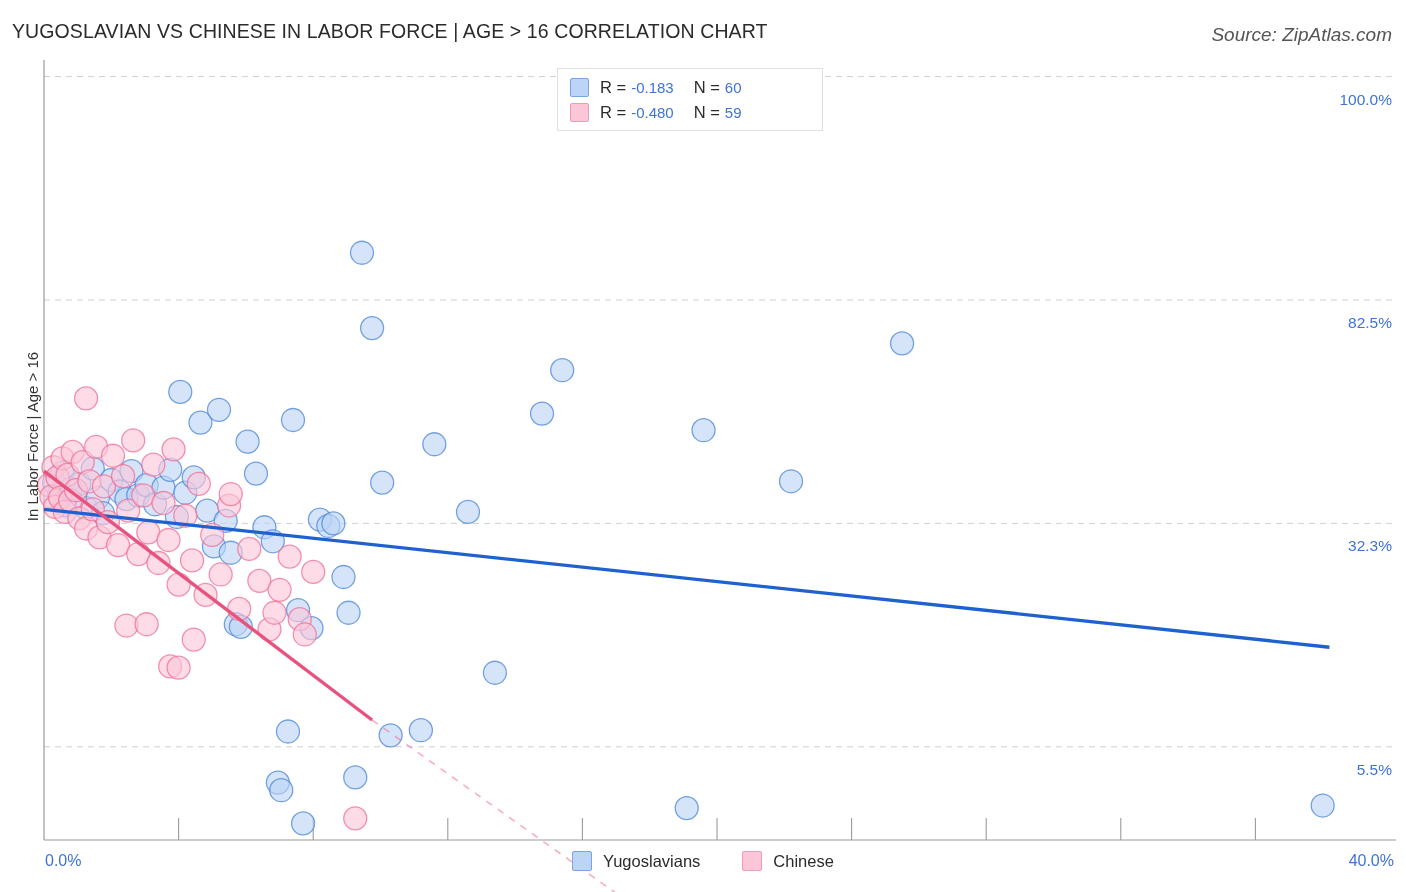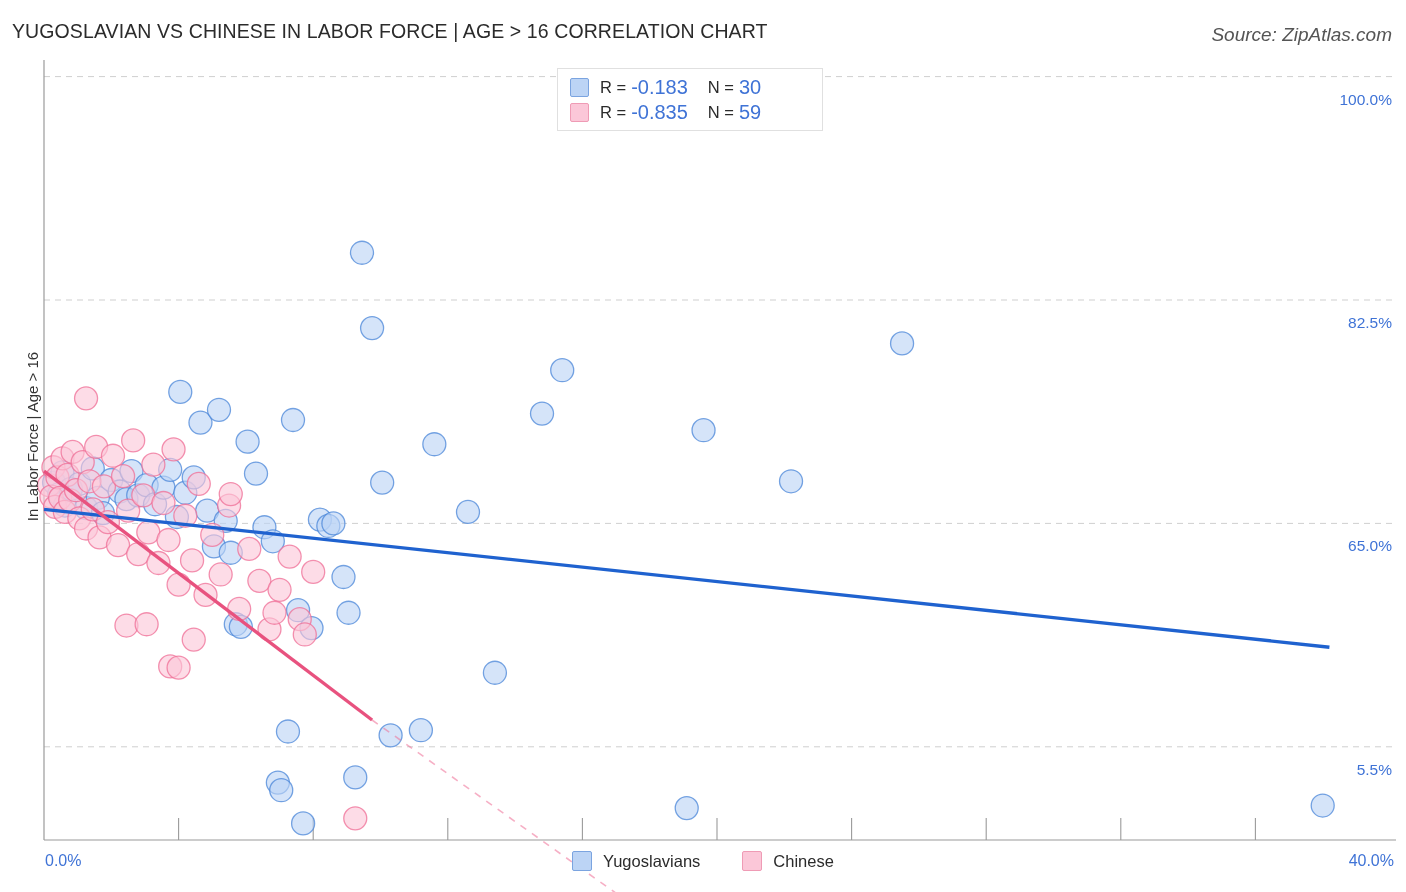--- a/index.html
+++ b/index.html
@@ -48,21 +48,21 @@
     position: absolute; left: 557px; top: 68px;
     width: 266px; height: 63px;
     background: #fff; border: 1px solid #e0e0e0;
     padding: 6px 12px 5px 12px;
   }
   .stat-row { display: flex; align-items: center; height: 25px; }
   .swatch { width: 19px; height: 19px; border-radius: 2px; margin-right: 11px; flex: none; }
   .sw-blue { background: #bcd4f5; border: 1px solid #7ba4e0; }
   .sw-pink { background: #fbc7d8; border: 1px solid #ef9bb5; }
   .stat-k { font-size: 16.5px; color: #2b2b2b; }
-  .stat-v { font-size: 20px; color: #3f73d6; margin-left: 5px; }
+  .stat-v { font-size: 15px; color: #3f73d6; margin-left: 5px; }
   .stat-gap { display: inline-block; width: 20px; }
 
   #series-legend {
     position: absolute; left: 0; right: 0; top: 851px;
     display: flex; justify-content: center; align-items: center; gap: 42px;
   }
   .legend-entry { display: flex; align-items: center; }
   .legend-entry .swatch { width: 20px; height: 20px; margin-right: 11px; }
   .legend-text { font-size: 16.5px; color: #2b2b2b; text-align: right; }
 
@@ -236,40 +236,40 @@
         <line x1="372.0875" y1="720" x2="659.7950000000001" y2="924.2553191489362" stroke="#ef6e96" stroke-width="1.6" stroke-dasharray="7 7" stroke-opacity="0.55"></line>
         <line x1="44" y1="471.0638297872341" x2="372.0875" y2="720" stroke="#e8527f" stroke-width="3.4"></line>
       </g>
   </svg>
 
   <div id="y-axis-title">In Labor Force | Age &gt; 16</div>
 
   <div id="ytick-labels">
       <div class="ytick-label" style="top: 90.5957px;">100.0%</div>
       <div class="ytick-label" style="top: 314px;">82.5%</div>
-      <div class="ytick-label" style="top: 537.404px;">65.0%</div>
+      <div class="ytick-label" style="top: 537.404px;">32.3%</div>
       <div class="ytick-label" style="top: 760.809px;">5.5%</div>
     </div>
 
   <div class="xtick-label" id="xtick-min">0.0%</div>
   <div class="xtick-label" id="xtick-max">40.0%</div>
 
   <div id="stats-legend">
     <div class="stat-row">
       <span class="swatch sw-blue"></span>
       <span class="stat-k">R =</span>
       <span class="stat-v">-0.183</span>
       <span class="stat-gap"></span>
       <span class="stat-k">N =</span>
-      <span class="stat-v">30</span>
+      <span class="stat-v">60</span>
     </div>
     <div class="stat-row">
       <span class="swatch sw-pink"></span>
       <span class="stat-k">R =</span>
-      <span class="stat-v">-0.835</span>
+      <span class="stat-v">-0.480</span>
       <span class="stat-gap"></span>
       <span class="stat-k">N =</span>
       <span class="stat-v">59</span>
     </div>
   </div>
 
   <div id="series-legend">
     <div class="legend-entry">
       <span class="swatch sw-blue"></span>
       <span class="legend-text">Yugoslavians</span>

